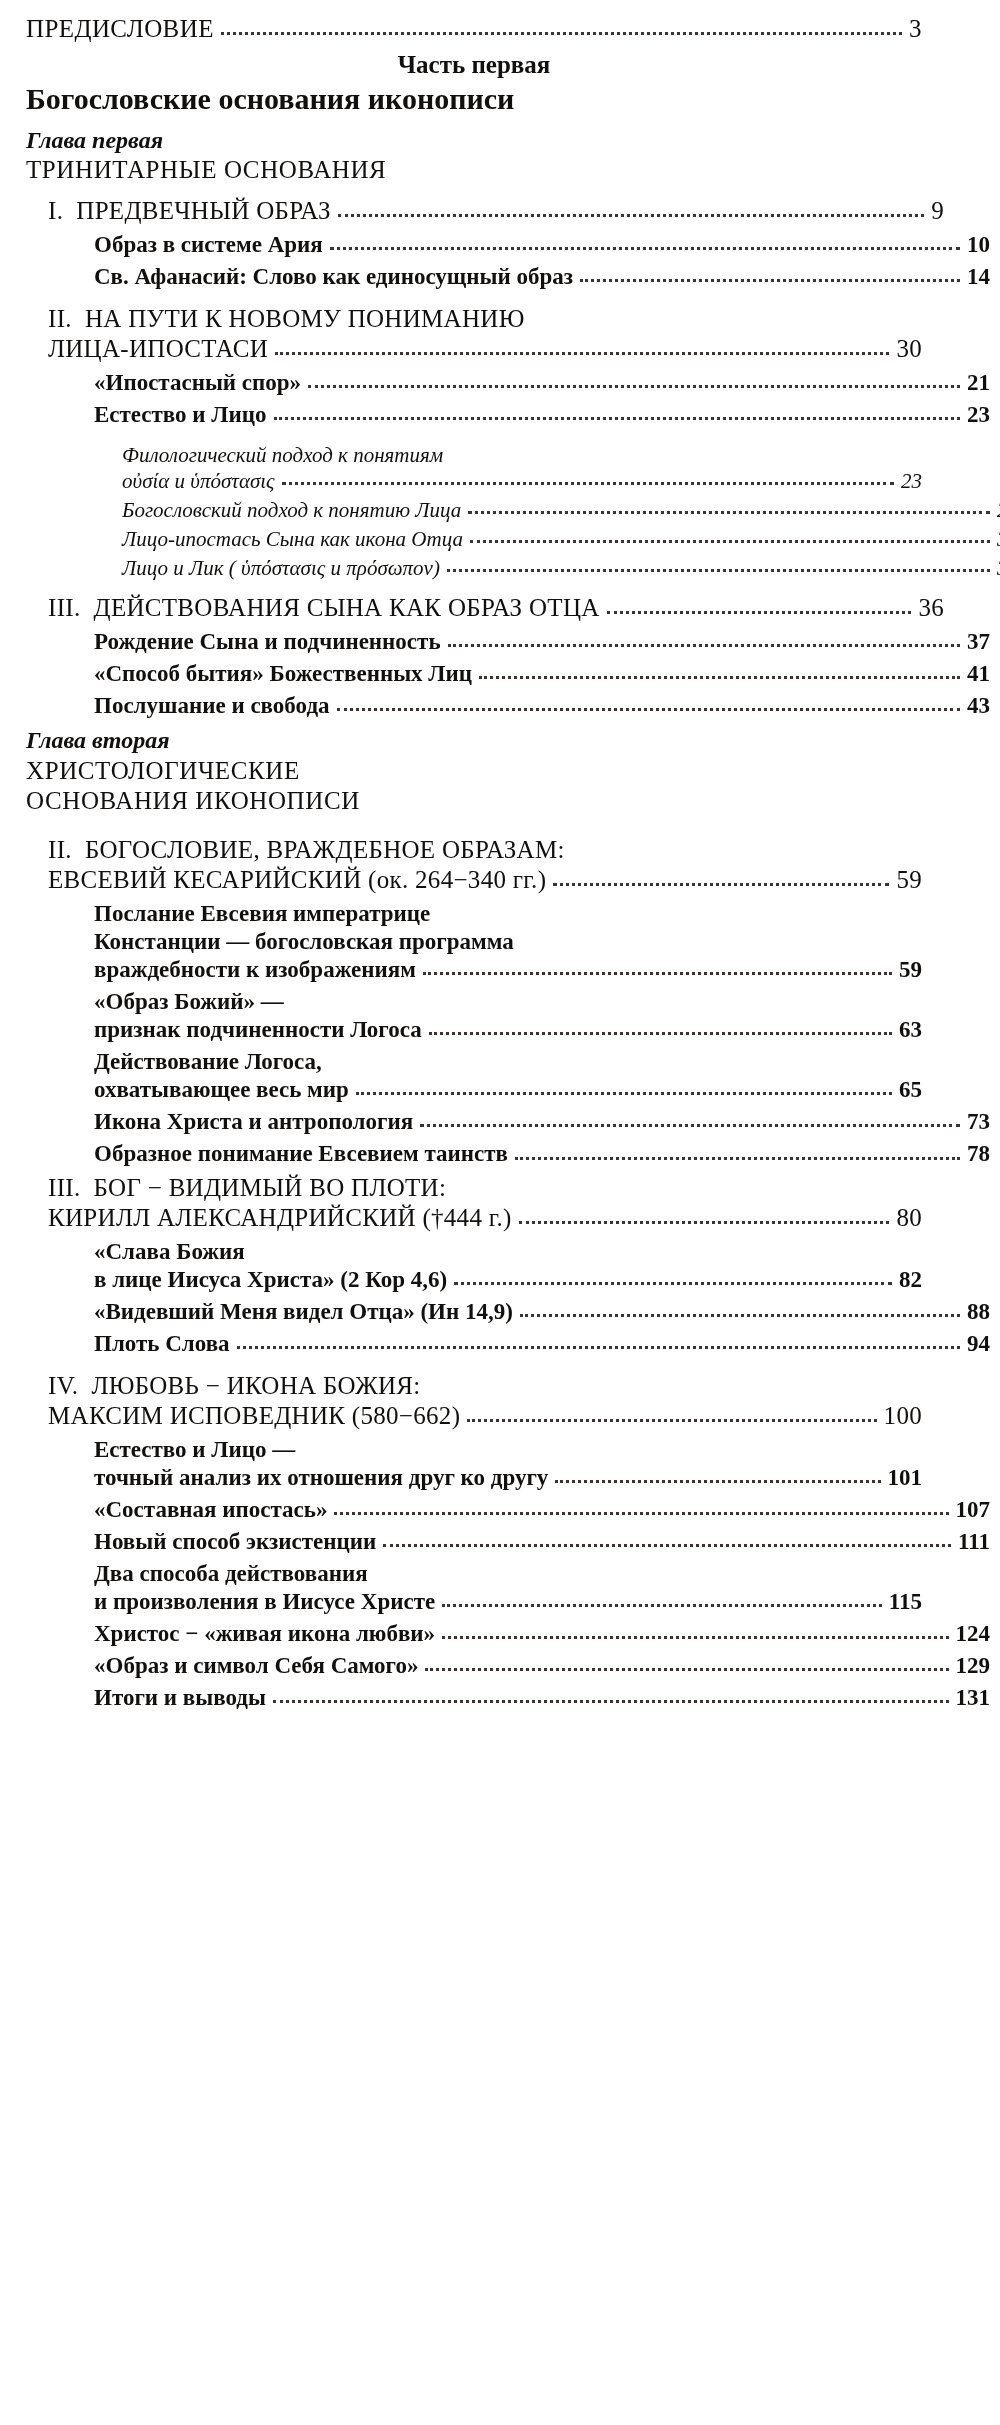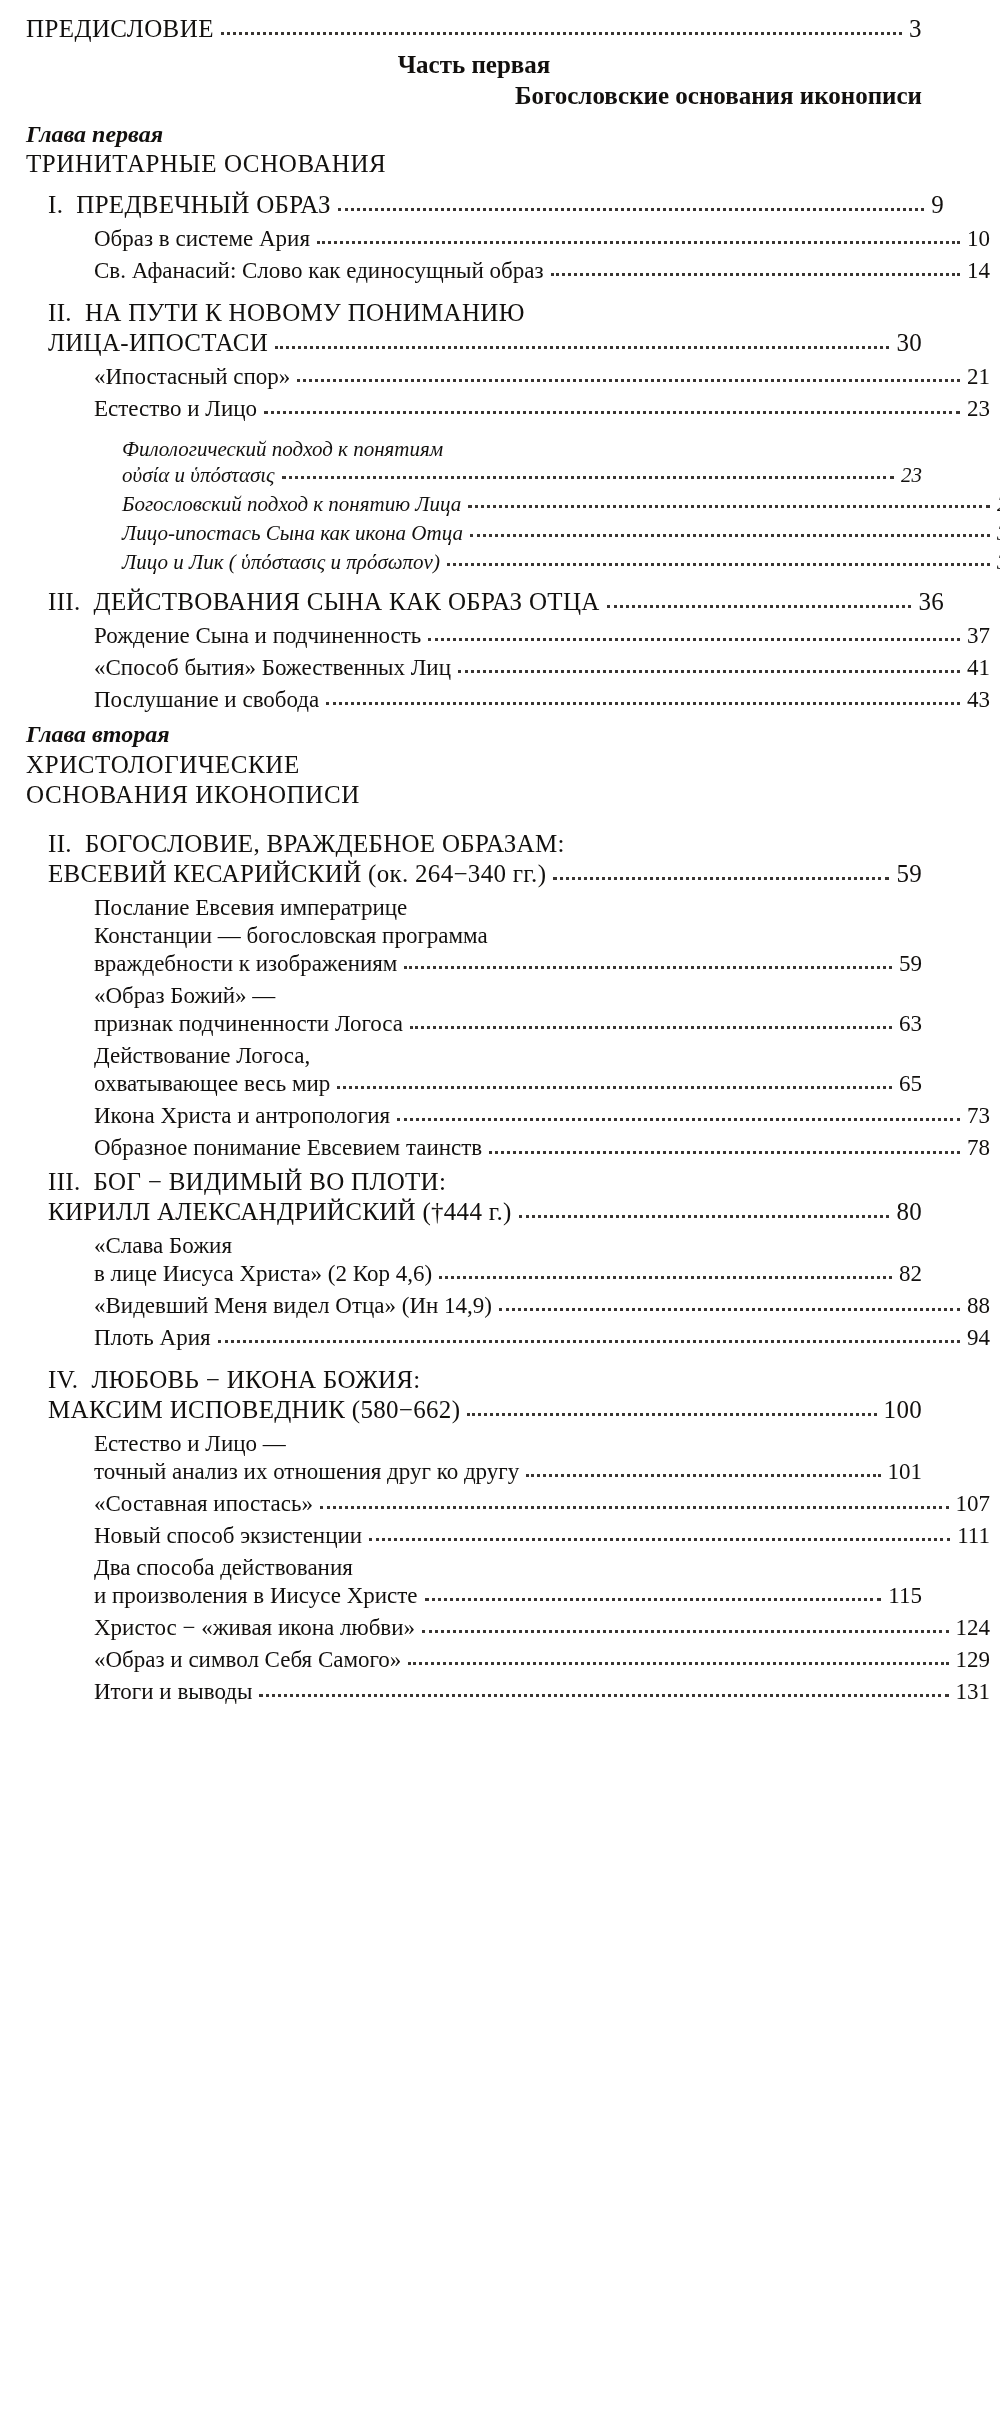--- a/index.html
+++ b/index.html
@@ -54,23 +54,23 @@
     margin-bottom: 6px;
   }
   .part-title {
     text-align: center;
     font-weight: bold;
     font-size: 25px;
     line-height: 1.2;
     margin: 6px 0 1px 0;
   }
   .part-sub {
-    text-align: right;
+    text-align: left;
     font-weight: bold;
-    font-size: 25px;
+    font-size: 30px;
     line-height: 1.2;
     margin: 0 0 9px 0;
   }
   .chap-ital {
     font-style: italic;
     font-weight: bold;
     font-size: 24px;
     line-height: 1.2;
     margin: 6px 0 1px 0;
   }
@@ -85,20 +85,21 @@
     letter-spacing: 0.3px;
     line-height: 1.2;
     padding-left: 22px;
     margin-bottom: 5px;
   }
   .sub {                
     font-size: 23px;
     line-height: 1.22;
     padding-left: 68px;
     margin-bottom: 4px;
+    font-weight: bold;
   }
   .sub3 {               
     font-style: italic;
     font-size: 21px;
     line-height: 1.24;
     padding-left: 96px;
     margin-bottom: 3px;
   }
   .gap-s { height: 9px; }
 
@@ -309,21 +310,21 @@
     </div>
   </div>
 
   <div class="row sub">
     <span class="lbl">«Видевший Меня видел Отца» (Ин 14,9)</span>
     <span class="dots"></span>
     <span class="pg">88</span>
   </div>
 
   <div class="row sub">
-    <span class="lbl">Плоть Ария</span>
+    <span class="lbl">Плоть Слова</span>
     <span class="dots"></span>
     <span class="pg">94</span>
   </div>
 
   <div class="gap-s"></div>
 
   <div class="sec multi">
     <div class="row nodots">
       <span class="lbl"><span>IV.</span>&nbsp; <span>ЛЮБОВЬ − ИКОНА БОЖИЯ:</span></span>
     </div>

